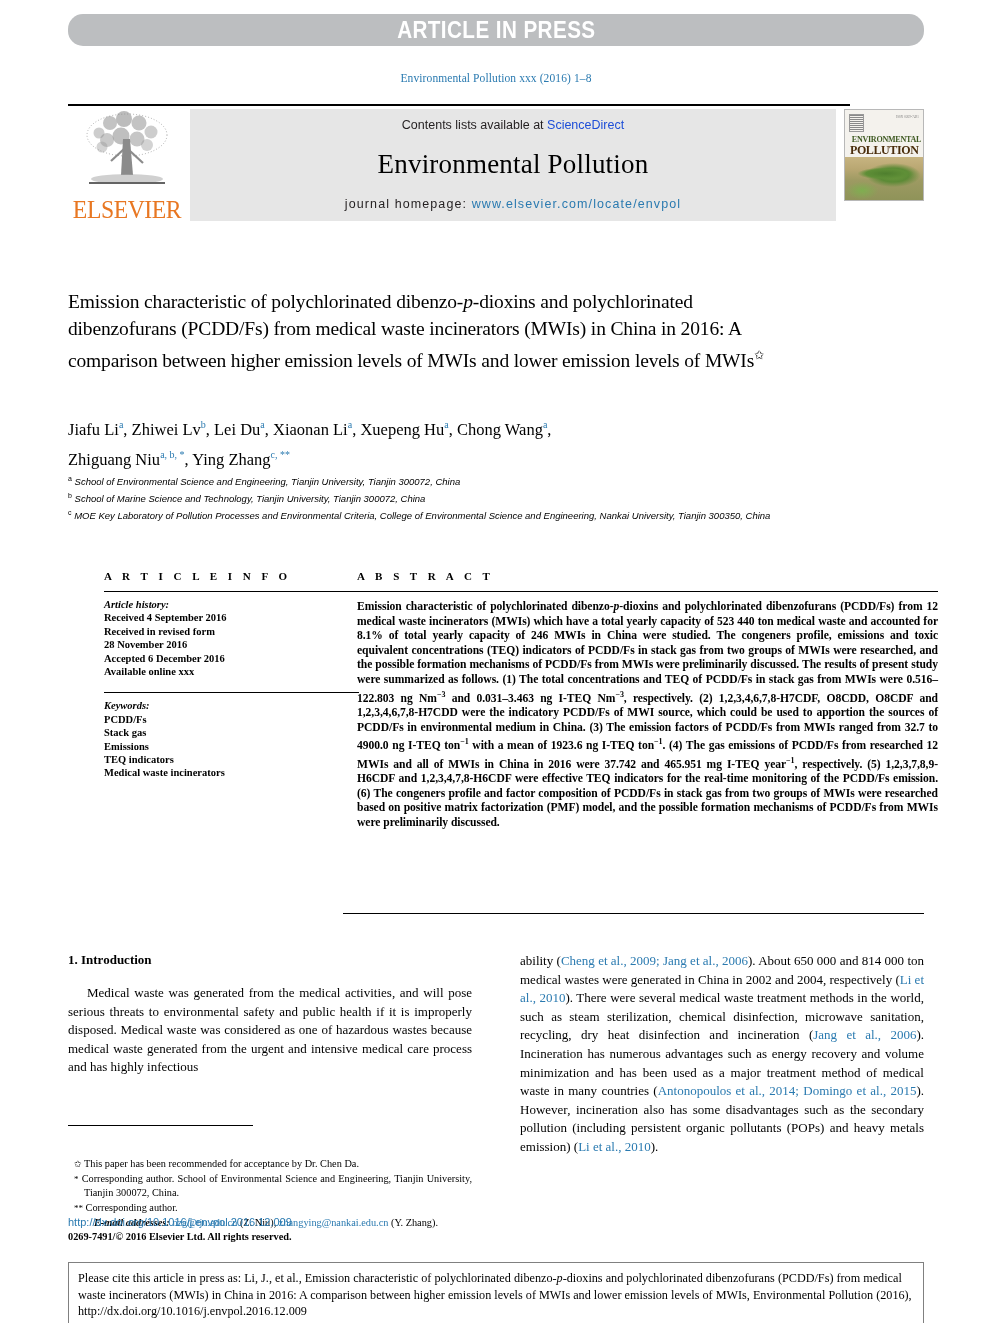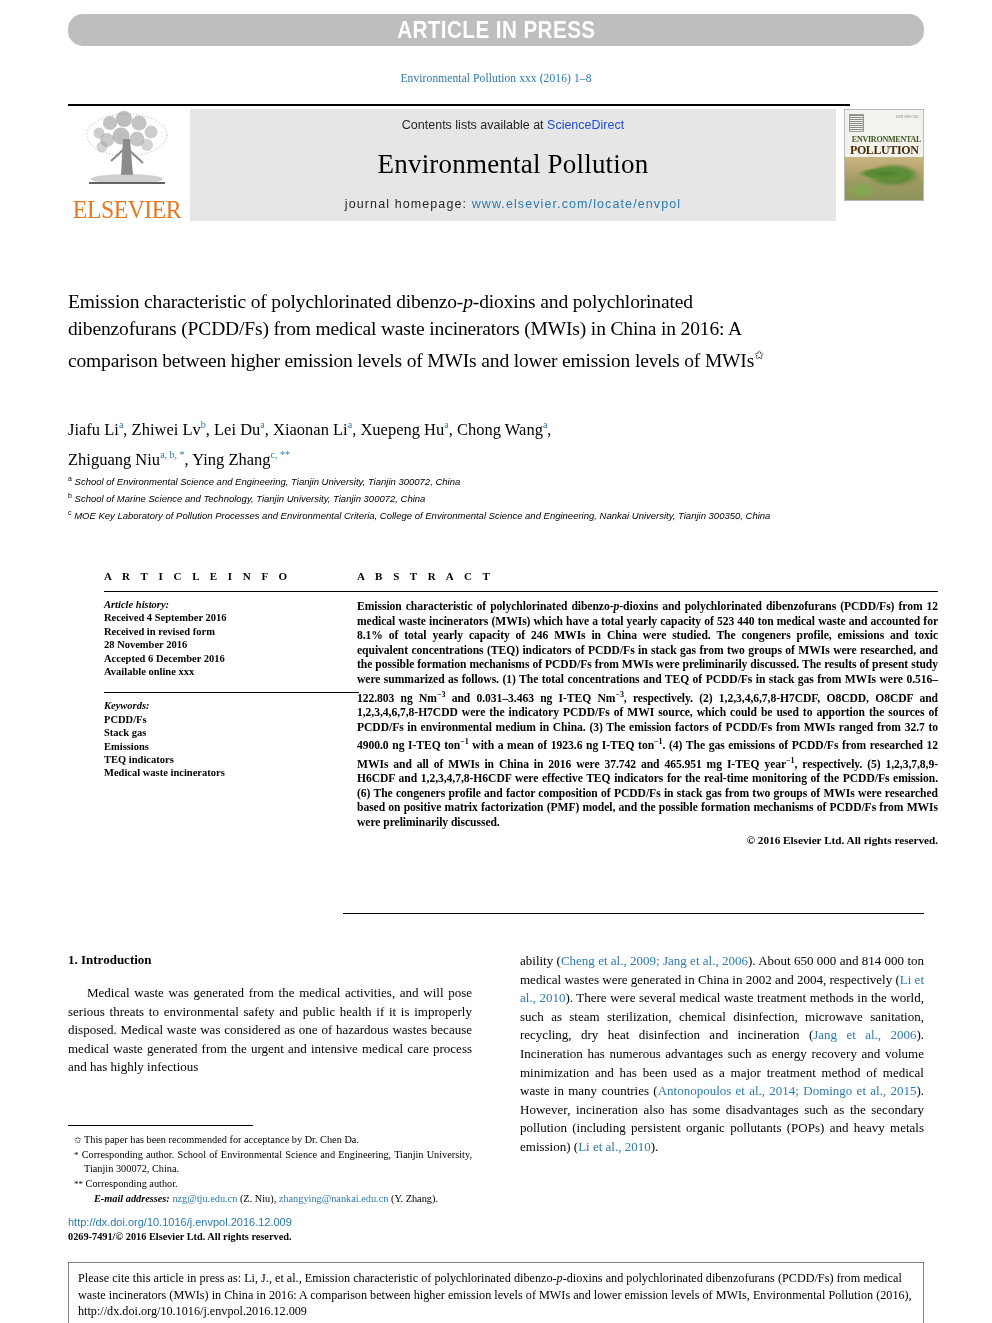--- a/index.html
+++ b/index.html
@@ -304,21 +304,21 @@
   .footnote-rule {
     position: absolute;
     left: 68px;
     top: 1125px;
     width: 185px;
     border-top: 0.9px solid #000;
   }
   .footnotes {
     position: absolute;
     left: 68px;
-    top: 1133px;
+    top: 1157px;
     width: 404px;
     font-family: "Liberation Serif", serif;
     font-size: 10.3px;
     line-height: 13.2px;
     text-align: justify;
   }
   .fn { margin-bottom: 1px; text-indent: -10px; padding-left: 16px; }
   .fn .mk { font-size: 9px; }
   .fn-email { padding-left: 26px; text-indent: 0; margin-top: 1px; }
   .fn-email .it { font-style: italic; font-weight: bold; }
@@ -463,21 +463,20 @@
       <div>Medical waste incinerators</div>
     </div>
   </div>
 
   <div class="abs-col">
     <div class="hdr-label">A B S T R A C T</div>
     <div class="rule-thin"></div>
     <div class="abstract-body">
       Emission characteristic of polychlorinated dibenzo-<i>p</i>-dioxins and polychlorinated dibenzofurans (PCDD/Fs) from 12 medical waste incinerators (MWIs) which have a total yearly capacity of 523 440 ton medical waste and accounted for 8.1% of total yearly capacity of 246 MWIs in China were studied. The congeners profile, emissions and toxic equivalent concentrations (TEQ) indicators of PCDD/Fs in stack gas from two groups of MWIs were researched, and the possible formation mechanisms of PCDD/Fs from MWIs were preliminarily discussed. The results of present study were summarized as follows. (1) The total concentrations and TEQ of PCDD/Fs in stack gas from MWIs were 0.516–122.803 ng Nm<sup>−3</sup> and 0.031–3.463 ng I-TEQ Nm<sup>−3</sup>, respectively. (2) 1,2,3,4,6,7,8-H7CDF, O8CDD, O8CDF and 1,2,3,4,6,7,8-H7CDD were the indicatory PCDD/Fs of MWI source, which could be used to apportion the sources of PCDD/Fs in environmental medium in China. (3) The emission factors of PCDD/Fs from MWIs ranged from 32.7 to 4900.0 ng I-TEQ ton<sup>−1</sup> with a mean of 1923.6 ng I-TEQ ton<sup>−1</sup>. (4) The gas emissions of PCDD/Fs from researched 12 MWIs and all of MWIs in China in 2016 were 37.742 and 465.951 mg I-TEQ year<sup>−1</sup>, respectively. (5) 1,2,3,7,8,9-H6CDF and 1,2,3,4,7,8-H6CDF were effective TEQ indicators for the real-time monitoring of the PCDD/Fs emission. (6) The congeners profile and factor composition of PCDD/Fs in stack gas from two groups of MWIs were researched based on positive matrix factorization (PMF) model, and the possible formation mechanisms of PCDD/Fs from MWIs were preliminarily discussed.
     </div>
-    <div class="copyright">© 2016 Elsevier Ltd. All rights reserved.</div>
   </div>
 
   <div class="body-rule"></div>
 
   <div class="col-left">
     <div class="sec-title">1. Introduction</div>
     <div class="para">Medical waste was generated from the medical activities, and will pose serious threats to environmental safety and public health if it is improperly disposed. Medical waste was considered as one of hazardous wastes because medical waste generated from the urgent and intensive medical care process and has highly infectious</div>
   </div>
 
   <div class="col-right">

